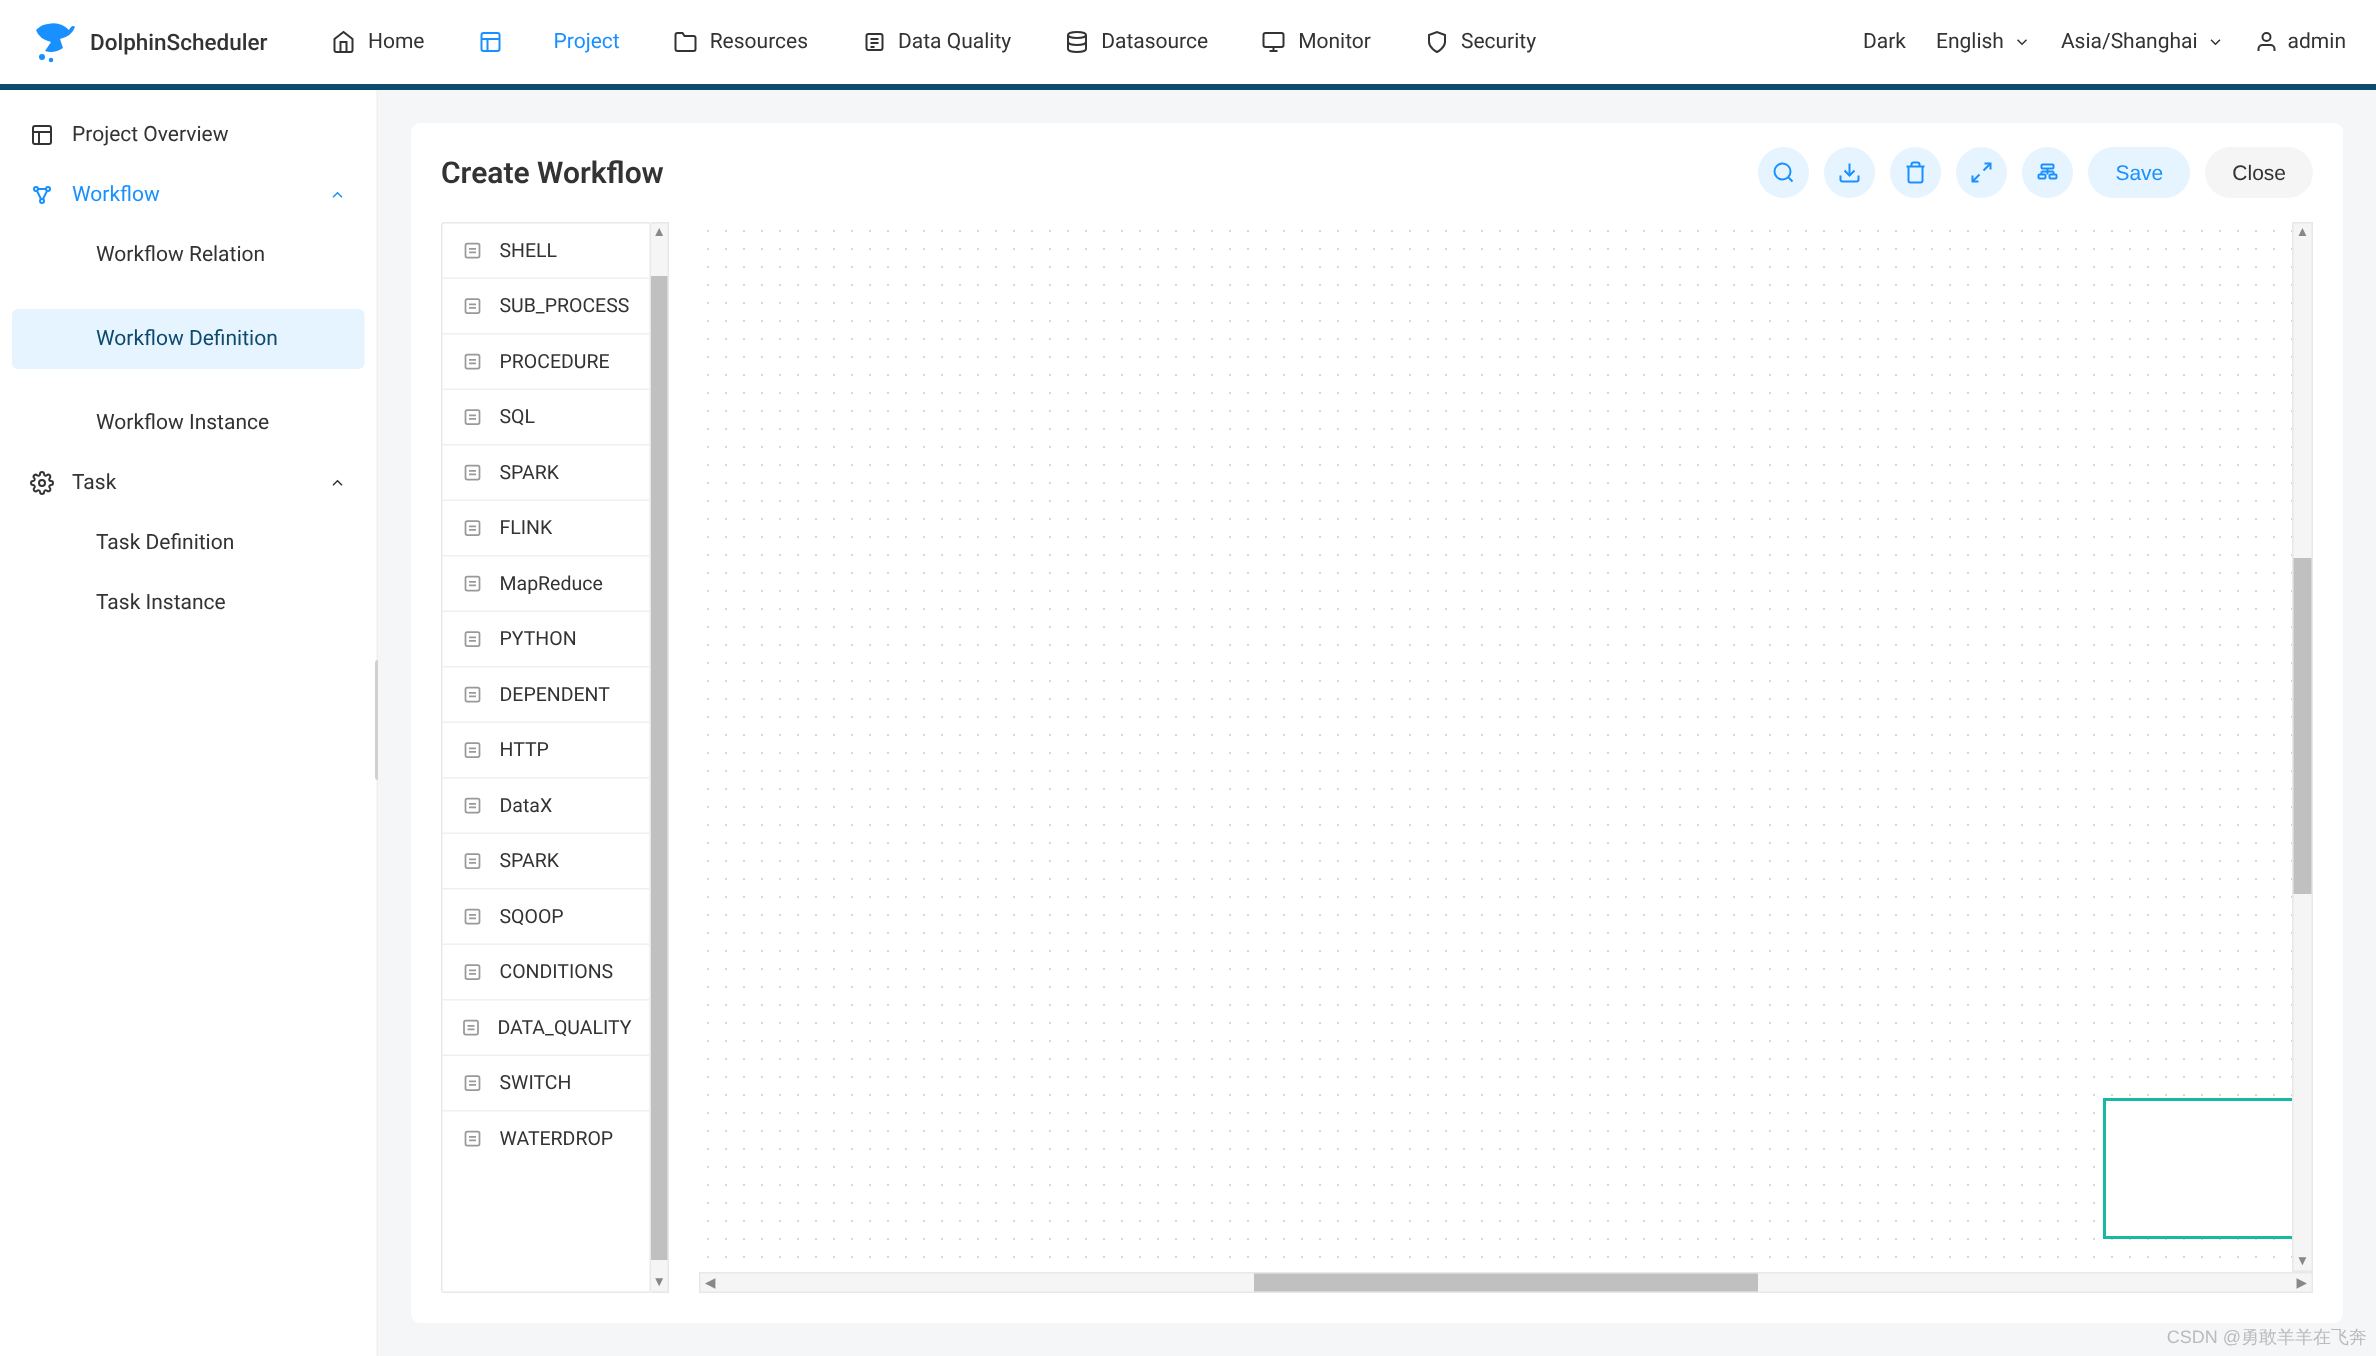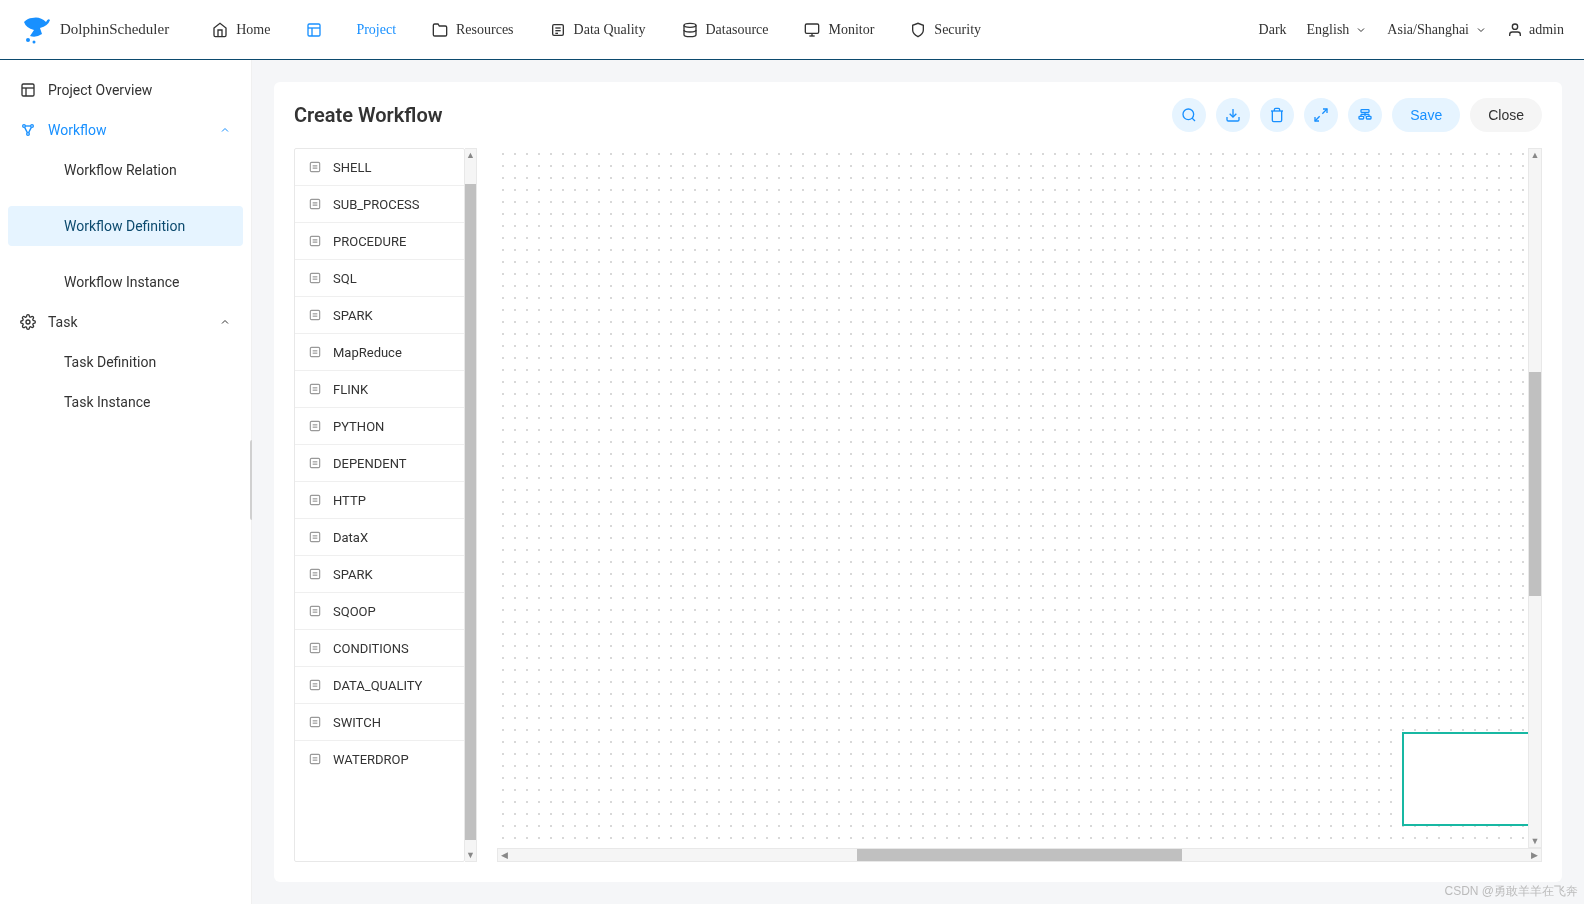--- a/index.html
+++ b/index.html
@@ -1,18 +1,18 @@
 <!DOCTYPE html>
 <html><head>
   <meta charset="utf-8">
   <style>
     * { margin: 0; padding: 0; box-sizing: border-box; }
     body { font-family: -apple-system, BlinkMacSystemFont, "Segoe UI", Roboto, sans-serif; font-size: 14px; color: #333; background: #fff; width: 1584px; height: 904px; overflow: hidden; }
     
-    .header { height: 60px; display: flex; align-items: center; padding: 0 20px; border-bottom: 1px solid #0c4a6e; font-family: Liberation Serif, serif; }
+    .header { height: 60px; display: flex; align-items: center; padding: 0 20px; border-bottom: 4px solid #0c4a6e; }
     .logo { display: flex; align-items: center; gap: 8px; margin-right: 25px; }
     .logo-icon { width: 32px; height: 32px; }
     .logo-text { font-size: 15px; font-weight: 500; color: #333; }
     .nav { display: flex; align-items: center; gap: 0; }
     .nav-item { display: flex; align-items: center; gap: 8px; padding: 8px 18px; cursor: pointer; color: #333; }
     .nav-item.active { color: #1890ff; gap: 34px; }
     .nav-item svg { width: 16px; height: 16px; }
     .nav-item.active svg { stroke: #1890ff; color: #1890ff; }
     .header-right { margin-left: auto; display: flex; align-items: center; gap: 20px; }
     .header-control { display: flex; align-items: center; gap: 6px; cursor: pointer; color: #333; }
@@ -32,21 +32,21 @@
     .panel { background: #fff; border-radius: 6px; height: 100%; display: flex; flex-direction: column; }
     .panel-header { display: flex; align-items: center; justify-content: space-between; padding: 16px 20px; }
     .panel-title { font-size: 20px; font-weight: 600; color: #333; }
     .panel-actions { display: flex; align-items: center; gap: 10px; }
     .icon-btn { width: 34px; height: 34px; border-radius: 50%; background: #e6f4ff; display: flex; align-items: center; justify-content: center; cursor: pointer; color: #1890ff; border: none; }
     .icon-btn svg { width: 16px; height: 16px; }
     .save-btn { height: 34px; padding: 0 18px; border-radius: 17px; background: #e6f4ff; color: #1890ff; border: none; cursor: pointer; font-size: 14px; }
     .close-btn { height: 34px; padding: 0 18px; border-radius: 17px; background: #f5f5f5; color: #333; border: none; cursor: pointer; font-size: 14px; }
     
     .panel-body { flex: 1; display: flex; margin: 0 20px 20px 20px; position: relative; overflow: hidden; }
-    .task-palette { width: 171px; display: flex; flex-direction: column; }
+    .task-palette { width: 140px; display: flex; flex-direction: column; }
     .task-list { flex: 1; overflow-y: auto; border: 1px solid #e8e8e8; border-radius: 2px; }
     .task-item { display: flex; align-items: center; gap: 10px; padding: 10px 12px; border-bottom: 1px solid #efefef; cursor: grab; color: #333; font-size: 13px; }
     .task-item:last-child { border-bottom: none; }
     .task-item .ticon { width: 16px; height: 16px; display: flex; align-items: center; justify-content: center; color: #999; }
     .task-item .ticon svg { width: 14px; height: 14px; }
     
     .palette-scroll { width: 12px; background: #f5f5f5; display: flex; flex-direction: column; justify-content: space-between; border: 1px solid #e8e8e8; border-left: none; }
     .palette-scroll-thumb { width: 100%; height: 92%; background: #c0c0c0; margin-top: 14px; }
     .scroll-arrow { font-size: 9px; color: #888; text-align: center; line-height: 12px; height: 12px; }
     
@@ -314,31 +314,31 @@
                 <span>SPARK</span>
               </div>
               <div class="task-item">
                 <span class="ticon">
                   <svg viewBox="0 0 24 24" fill="none" stroke="currentColor" stroke-width="2">
                     <rect x="4" y="4" width="16" height="16" rx="2"></rect>
                     <line x1="8" y1="10" x2="16" y2="10"></line>
                     <line x1="8" y1="14" x2="16" y2="14"></line>
                   </svg>
                 </span>
+                <span>FLINK</span>
+              </div>
+              <div class="task-item">
+                <span class="ticon">
+                  <svg viewBox="0 0 24 24" fill="none" stroke="currentColor" stroke-width="2">
+                    <rect x="4" y="4" width="16" height="16" rx="2"></rect>
+                    <line x1="8" y1="10" x2="16" y2="10"></line>
+                    <line x1="8" y1="14" x2="16" y2="14"></line>
+                  </svg>
+                </span>
                 <span>MapReduce</span>
-              </div>
-              <div class="task-item">
-                <span class="ticon">
-                  <svg viewBox="0 0 24 24" fill="none" stroke="currentColor" stroke-width="2">
-                    <rect x="4" y="4" width="16" height="16" rx="2"></rect>
-                    <line x1="8" y1="10" x2="16" y2="10"></line>
-                    <line x1="8" y1="14" x2="16" y2="14"></line>
-                  </svg>
-                </span>
-                <span>FLINK</span>
               </div>
               <div class="task-item">
                 <span class="ticon">
                   <svg viewBox="0 0 24 24" fill="none" stroke="currentColor" stroke-width="2">
                     <rect x="4" y="4" width="16" height="16" rx="2"></rect>
                     <line x1="8" y1="10" x2="16" y2="10"></line>
                     <line x1="8" y1="14" x2="16" y2="14"></line>
                   </svg>
                 </span>
                 <span>PYTHON</span>

